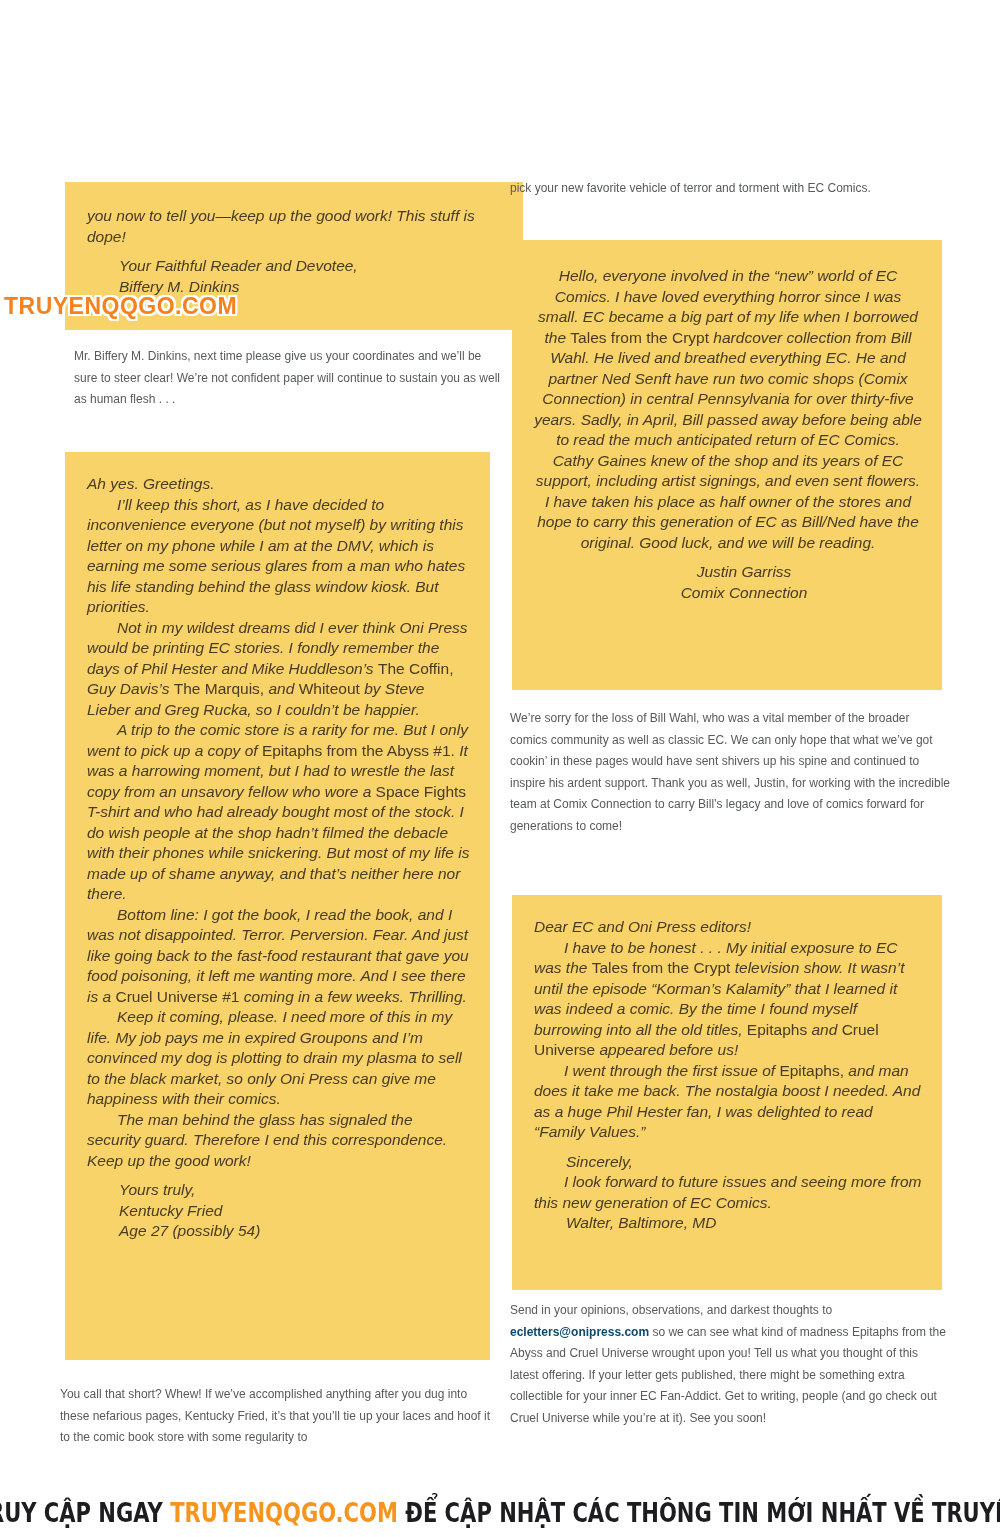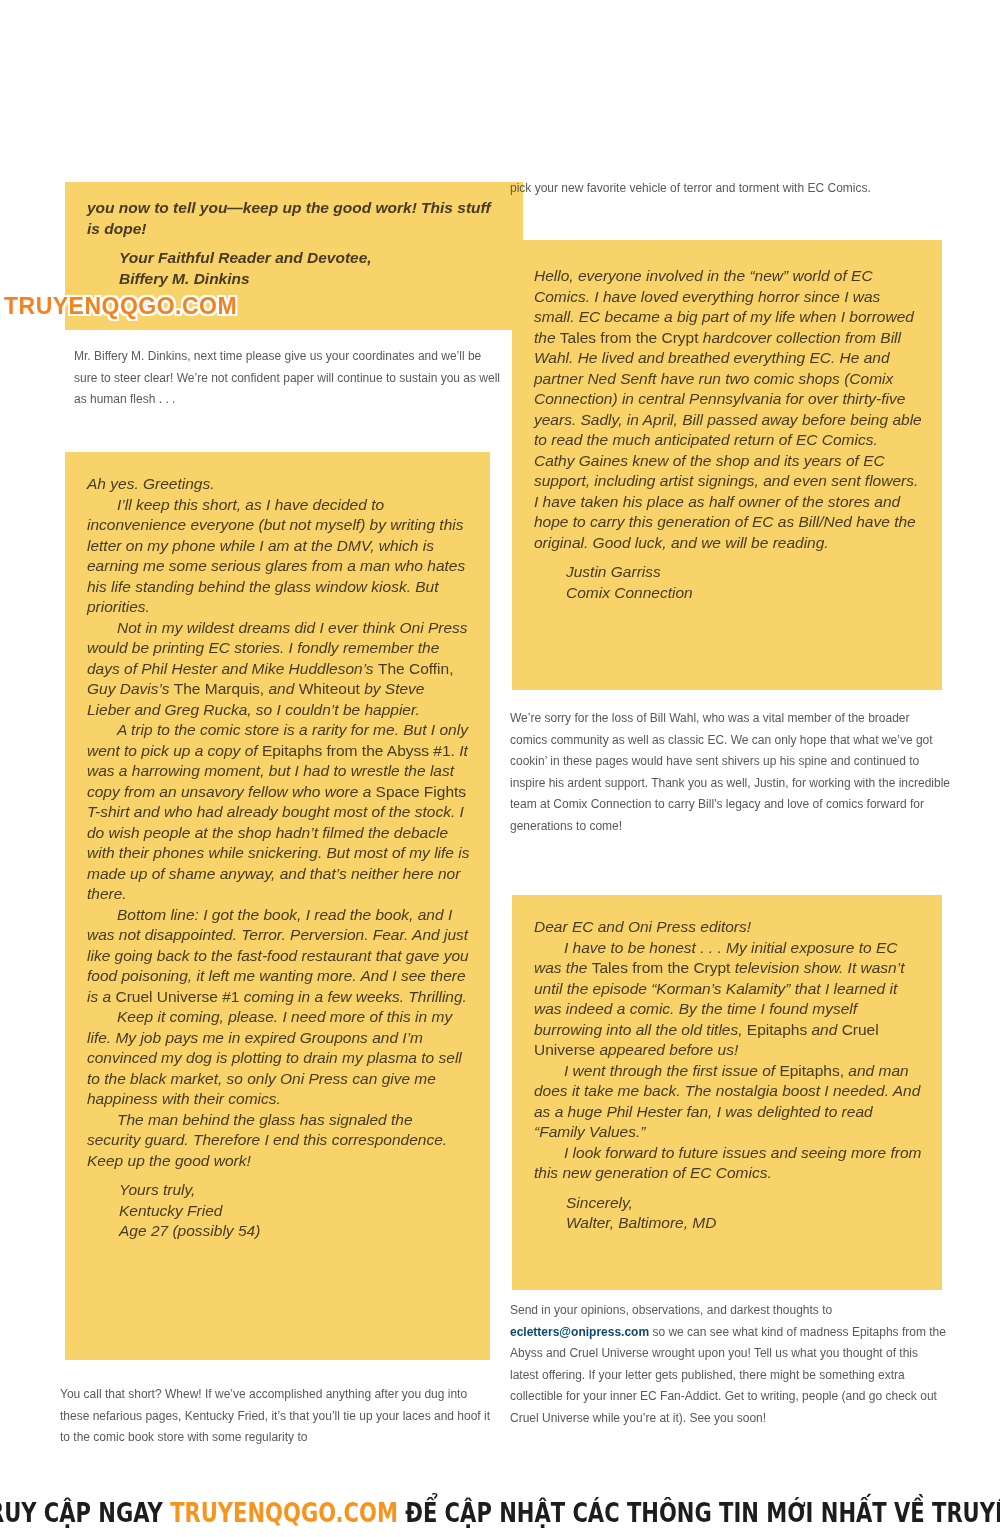--- a/index.html
+++ b/index.html
@@ -32,26 +32,26 @@
   .footer{
     position:absolute;left:0;top:1487px;width:1000px;height:50px;background:#ffffff;
     display:flex;align-items:center;justify-content:center;overflow:hidden;
   }
   .footer-text{
     font-family:"DejaVu Sans",sans-serif;font-weight:bold;font-size:27px;
     white-space:nowrap;transform:scaleX(0.78);color:#1D1D1F;
   }
   .footer-text .brand{color:#F7941E;}
   
-  #box-biffery{left:65px;top:182px;width:458px;height:148px;padding-top:16px;font-weight:bold;}
+  #box-biffery{left:65px;top:182px;width:458px;height:148px;padding-top:24px;}
   #reply-biffery{left:74px;top:346px;width:432px;}
   #box-kentucky{left:65px;top:452px;width:425px;height:908px;}
   #reply-kentucky-1{left:60px;top:1384px;width:436px;}
   #reply-kentucky-2{left:510px;top:178px;width:436px;}
-  #box-justin{left:512px;top:240px;width:430px;height:450px;padding-top:26px;}
+  #box-justin{left:512px;top:240px;width:430px;height:450px;padding-top:26px;text-align:center;}
   #reply-justin{left:510px;top:708px;width:440px;}
   #box-walter{left:512px;top:895px;width:430px;height:395px;}
   #submission-callout{left:510px;top:1300px;width:440px;}
 </style>
 </head>
 <body>
 
 <div class="letter-box" id="box-biffery">
     <p class="para"><span class="s-i">you now to tell you—keep up the good work! This stuff is dope!</span></p>
     <p class="para sig gap"><span class="s-i">Your Faithful Reader and Devotee,</span></p>
@@ -92,22 +92,22 @@
   </div>
 
 <div class="response" id="reply-justin">
     <p class="para"><span class="s-d">We’re sorry for the loss of Bill Wahl, who was a vital member of the broader comics community as well as classic EC. We can only hope that what we’ve got cookin’ in these pages would have sent shivers up his spine and continued to inspire his ardent support. Thank you as well, Justin, for working with the incredible team at Comix Connection to carry Bill’s legacy and love of comics forward for generations to come!</span></p>
   </div>
 
 <div class="letter-box" id="box-walter">
     <p class="para"><span class="s-i">Dear EC and Oni Press editors!</span></p>
     <p class="para ind"><span class="s-i">I have to be honest . . . My initial exposure to EC was the </span><span class="s-r">Tales from the Crypt</span><span class="s-i"> television show. It wasn’t until the episode “Korman’s Kalamity” that I learned it was indeed a comic. By the time I found myself burrowing into all the old titles, </span><span class="s-r">Epitaphs</span><span class="s-i"> and </span><span class="s-r">Cruel Universe</span><span class="s-i"> appeared before us!</span></p>
     <p class="para ind"><span class="s-i">I went through the first issue of </span><span class="s-r">Epitaphs,</span><span class="s-i"> and man does it take me back. The nostalgia boost I needed. And as a huge Phil Hester fan, I was delighted to read “Family Values.”</span></p>
+    <p class="para sig gap"><span class="s-i">Sincerely,</span></p>
     <p class="para ind"><span class="s-i">I look forward to future issues and seeing more from this new generation of EC Comics.</span></p>
-    <p class="para sig gap"><span class="s-i">Sincerely,</span></p>
     <p class="para sig"><span class="s-i">Walter, Baltimore, MD</span></p>
   </div>
 
 <div class="response" id="submission-callout">
     <p class="para"><span class="s-d">Send in your opinions, observations, and darkest thoughts to </span><span class="s-b">ecletters@onipress.com</span><span class="s-d"> so we can see what kind of madness </span><span class="s-i">Epitaphs from the Abyss</span><span class="s-d"> and </span><span class="s-i">Cruel Universe</span><span class="s-d"> wrought upon you! Tell us what you thought of this latest offering. If your letter gets published, there might be something extra collectible for your inner EC Fan-Addict. Get to writing, people (and go check out </span><span class="s-i">Cruel Universe</span><span class="s-d"> while you’re at it). See you soon!</span></p>
   </div>
 
 <div class="footer">
   <div class="footer-text">
     <span>TRUY CẬP NGAY </span><span class="brand">TRUYENQQGO.COM</span><span> ĐỂ CẬP NHẬT CÁC THÔNG TIN MỚI NHẤT VỀ TRUYỆN</span>

